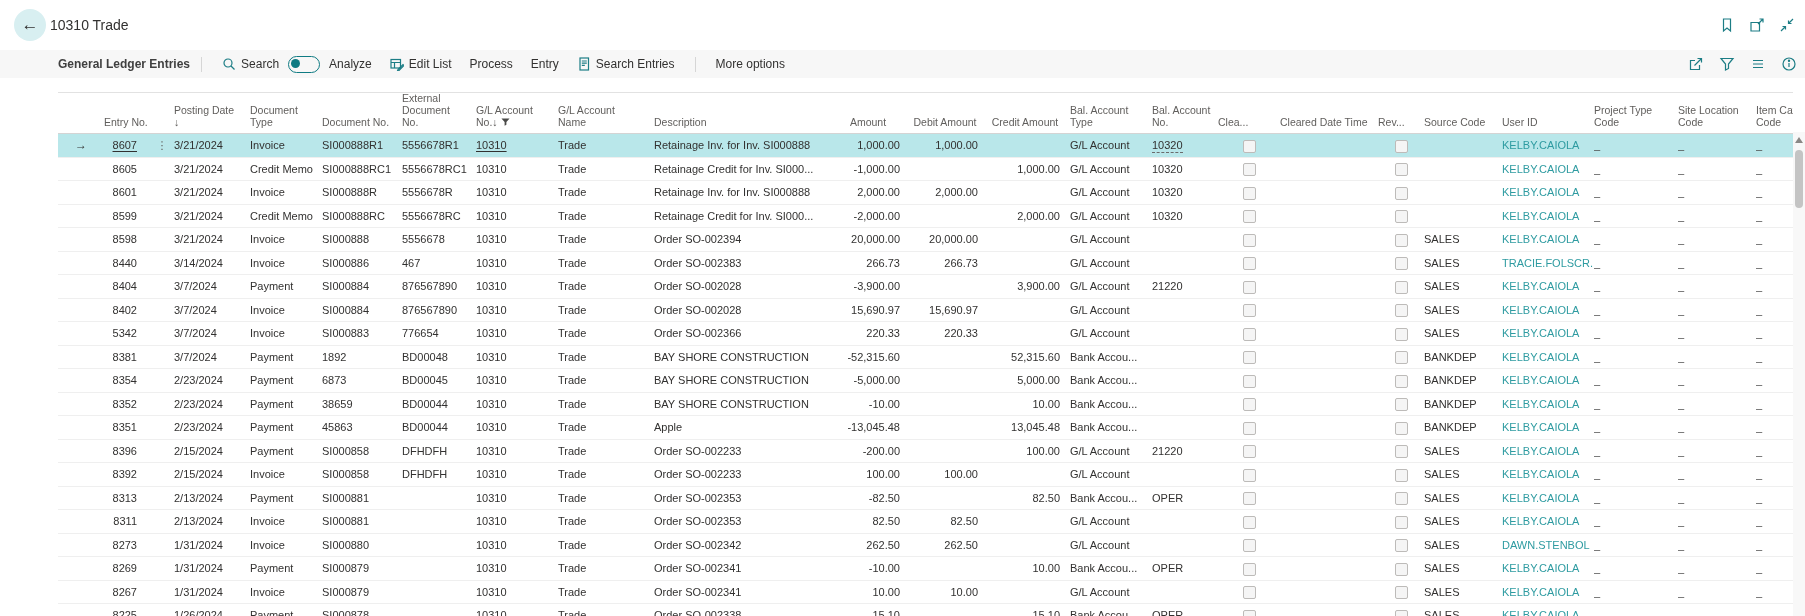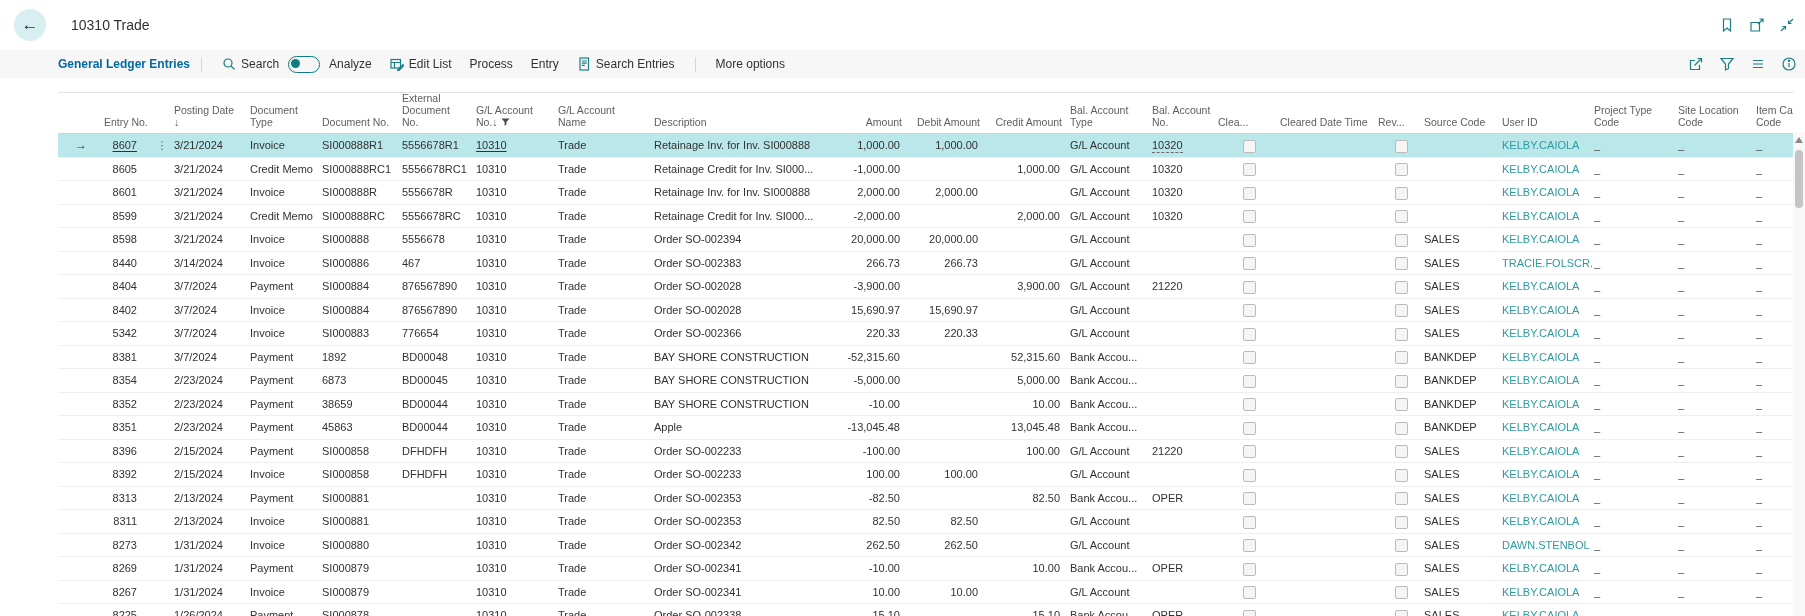--- a/index.html
+++ b/index.html
@@ -3,43 +3,43 @@
 <meta charset="utf-8">
 <style>
   html,body{margin:0;padding:0;background:#fff;}
   .app{position:relative;width:1805px;height:616px;overflow:hidden;background:#fff;
        font-family:"Liberation Sans",sans-serif;color:#323130;}
   
   .topbar{height:50px;display:flex;align-items:center;background:#fff;}
   .back-btn{width:32px;height:32px;border-radius:50%;background:#d8eff1;border:none;
             margin-left:14px;display:flex;align-items:center;justify-content:center;
             font-size:17px;color:#323130;cursor:pointer;}
-  .page-title{margin-left:25px;font-size:14px;color:#323130;}
+  .page-title{margin-left:4px;font-size:14px;color:#323130;}
   .topbar-icons{margin-left:auto;display:flex;gap:14px;align-items:center;padding-right:10px;}
   .icon-btn{background:none;border:none;padding:0;display:flex;align-items:center;cursor:pointer;}
   .tealico{stroke:#1c7d85;fill:none;stroke-width:1.2;}
   
   .actionbar{height:28px;background:#f7f7f7;display:flex;align-items:center;
              padding-left:58px;font-size:12px;}
-  .caption{font-weight:700;font-size:12px;color:#0369a1;white-space:nowrap;}
+  .caption{font-weight:700;font-size:12px;color:#404040;white-space:nowrap;}
   .vsep{width:1px;height:15px;background:#d6d6d6;margin:0 11px;}
   .ab-item{display:flex;align-items:center;gap:5px;padding:0 9px;background:none;border:none;
            font-size:12px;color:#323130;font-family:"Liberation Sans",sans-serif;cursor:pointer;white-space:nowrap;}
   .toggle{width:30px;height:15px;border:1px solid #0f7b83;border-radius:9px;position:relative;
           background:#f7f7f7;display:inline-block;cursor:pointer;}
   .toggle .knob{position:absolute;left:2px;top:2px;width:9px;height:9px;border-radius:50%;background:#0f7b83;}
   .ab-right{margin-left:auto;display:flex;gap:15px;align-items:center;padding-right:8px;}
   
   .table-area{margin-top:14px;position:relative;}
   .grid{display:grid;margin-left:58px;width:1735px;
         grid-template-columns:46px 46px 24px 76px 72px 80px 74px 82px 96px 180px 76px 78px 82px 82px 66px 62px 98px 46px 78px 92px 84px 78px 37px;}
   .thead{border-top:1px solid #e2e2e2;border-bottom:1px solid #d4d4d4;height:40px;align-items:end;}
   .th{font-size:10.5px;color:#605e5c;line-height:12px;padding:12px 8px 5px 0;overflow:hidden;
       white-space:nowrap;align-self:end;cursor:pointer;}
-  .th.r{text-align:right;}
+  .th.r{text-align:center;}
   .trow{height:22.5px;border-bottom:1px solid #efefef;align-items:center;font-size:11px;cursor:pointer;}
   .trow.selected{background:#b9e7ea;}
   .c{padding-right:8px;white-space:nowrap;overflow:hidden;line-height:22px;}
   .c.r{text-align:right;padding-right:10px;}
   .f-entry_no{text-align:right;padding-right:13px;}
   .f-arrow{text-align:center;padding:0;font-size:12px;}
   .f-menu{text-align:center;padding:0;color:#605e5c;font-size:11px;letter-spacing:0;}
   .f-user_id{color:#2e9ba1;}
   .f-cleared,.f-reversed{text-align:center;padding:0;}
   .f-project_type_code,.f-site_location_code,.f-item_category_code{color:#4a4a4a;}
@@ -561,21 +561,21 @@
           <div class="c f-arrow"></div>
           <div class="c f-entry_no">8396</div>
           <div class="c f-menu"></div>
           <div class="c f-posting_date">2/15/2024</div>
           <div class="c f-document_type">Payment</div>
           <div class="c f-document_no">SI000858</div>
           <div class="c f-external_document_no">DFHDFH</div>
           <div class="c f-gl_account_no">10310</div>
           <div class="c f-gl_account_name">Trade</div>
           <div class="c f-description">Order SO-002233</div>
-          <div class="c f-amount r">-100.00</div>
+          <div class="c f-amount r">-200.00</div>
           <div class="c f-debit_amount r"></div>
           <div class="c f-credit_amount r">100.00</div>
           <div class="c f-bal_account_type">G/L Account</div>
           <div class="c f-bal_account_no">21220</div>
           <div class="c f-cleared"><span class="cb"></span></div>
           <div class="c f-cleared_date_time"></div>
           <div class="c f-reversed"><span class="cb"></span></div>
           <div class="c f-source_code">SALES</div>
           <div class="c f-user_id">KELBY.CAIOLA</div>
           <div class="c f-project_type_code">_</div>

